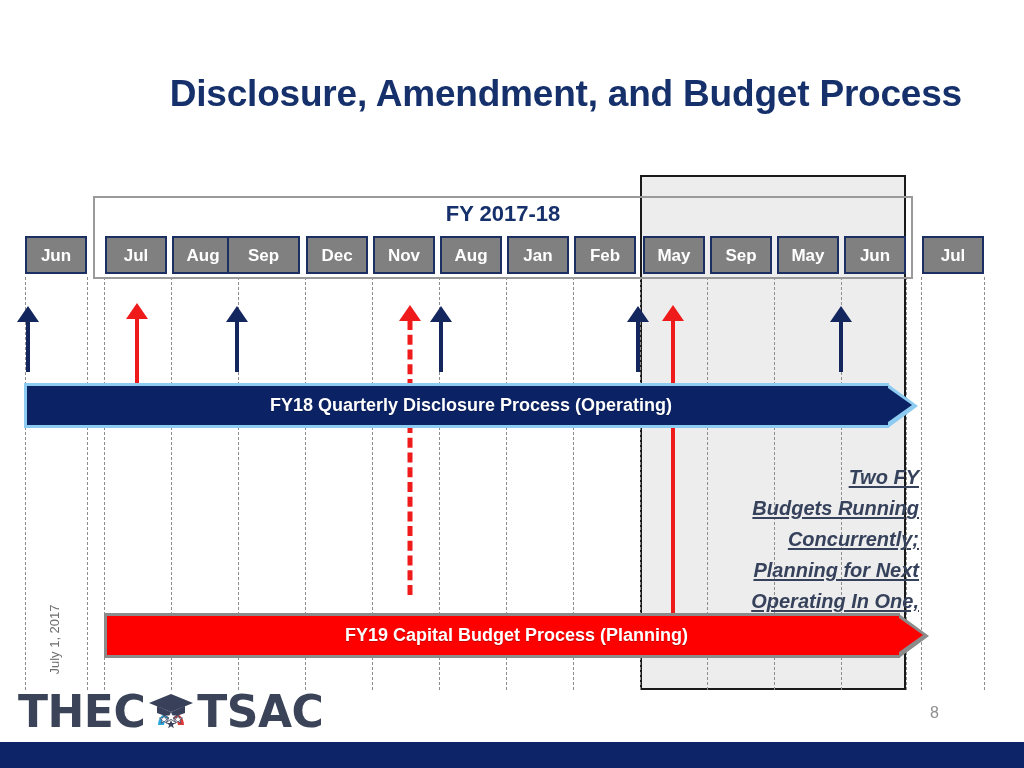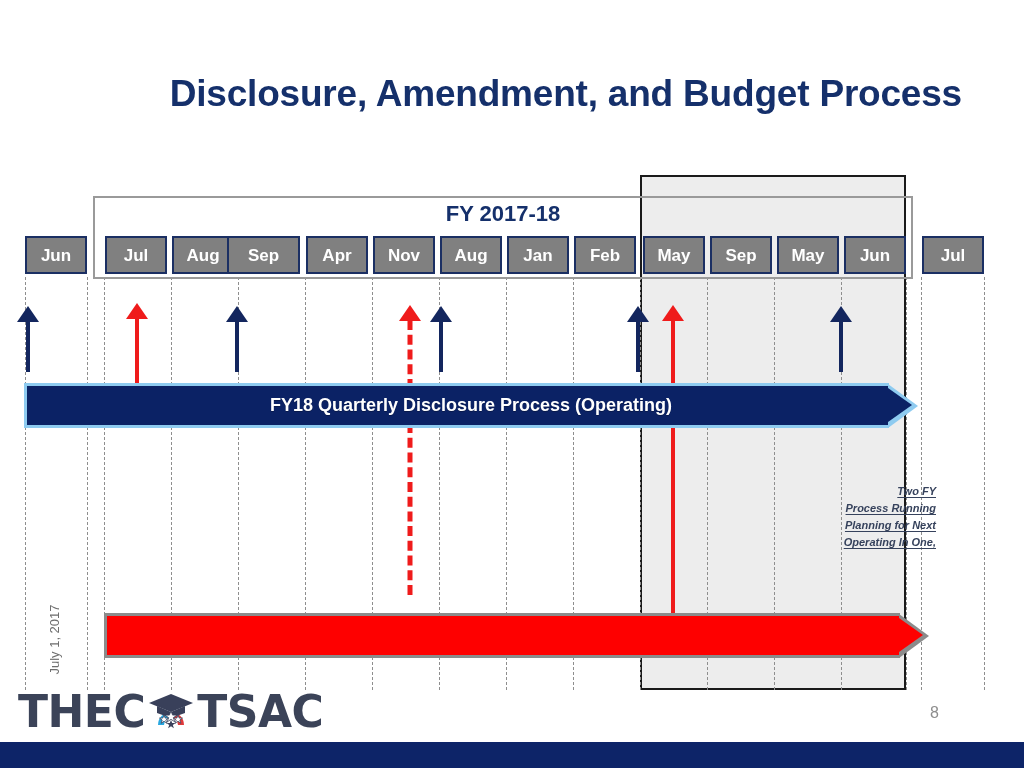--- a/index.html
+++ b/index.html
@@ -71,26 +71,25 @@
   }
 
   
   #bar-operating{left:24px;top:383px;width:894px;height:45px;}
 
   
   #bar-planning{left:104px;top:613px;width:825px;height:45px;}
 
   
   .fy-note{
-    position:absolute;left:741px;top:462px;width:195px;
-    text-align:right;font-size:11px;font-weight:bold;font-style:italic;
+    position:absolute;left:724px;top:462px;width:195px;
+    text-align:right;font-size:20px;font-weight:bold;font-style:italic;
     color:#36425c;line-height:1.55;
     text-decoration:underline;
     text-underline-offset:2px;
-    margin-top:21px;
   }
 
   
   .vdate{
     position:absolute;left:-6px;top:632px;width:120px;
     font-size:13px;color:#6e6e6e;
     transform:rotate(-90deg);transform-origin:50% 50%;
     text-align:center;white-space:nowrap;
   }
 
@@ -150,21 +149,21 @@
       <div class="month" style="left: 105px; width: 62px;">
         <span>Jul</span>
       </div>
       <div class="month" style="left: 172px; width: 62px;">
         <span>Aug</span>
       </div>
       <div class="month" style="left: 227px; width: 73px; text-align: right;">
         <span>Sep</span>
       </div>
       <div class="month" style="left: 306px; width: 62px;">
-        <span>Apr</span>
+        <span>Dec</span>
       </div>
       <div class="month" style="left: 373px; width: 62px; text-align: center;">
         <span>Nov</span>
       </div>
       <div class="month" style="left: 440px; width: 62px;">
         <span>Aug</span>
       </div>
       <div class="month" style="left: 507px; width: 62px;">
         <span>Jan</span>
       </div>
@@ -227,25 +226,27 @@
     <div class="body" style="flex:1 1 auto;background:#0b2265;border:3px solid #8ecbf0;border-right:none;"></div>
     <div class="tip" style="border-width:22.5px 0 22.5px 30px;border-color:transparent transparent transparent #8ecbf0;margin-left:-1px;"></div>
     <div class="tip" style="position:absolute;right:6px;top:5px;border-width:17.5px 0 17.5px 24px;border-color:transparent transparent transparent #0b2265;"></div>
     <div class="label">FY18 Quarterly Disclosure Process (Operating)</div>
   </div>
 
   <div class="hbar" id="bar-planning">
     <div class="body" style="flex:1 1 auto;background:#fe0000;border:3px solid #8b8b8b;border-right:none;"></div>
     <div class="tip" style="border-width:22.5px 0 22.5px 30px;border-color:transparent transparent transparent #8b8b8b;margin-left:-1px;"></div>
     <div class="tip" style="position:absolute;right:6px;top:5px;border-width:17.5px 0 17.5px 24px;border-color:transparent transparent transparent #fe0000;"></div>
+    <div class="label">FY19 Capital Budget Process (Planning)</div>
   </div>
 
   <div class="fy-note" id="fy-note">
       <div>Two FY</div>
-      <div>Process Running</div>
+      <div>Budgets Running</div>
+      <div>Concurrently;</div>
       <div>Planning for Next</div>
       <div>Operating In One,</div>
     </div>
 
   <div class="vdate">July 1, 2017</div>
 
   <div class="footer-bar"></div>
 
   <div class="logo">
     <span class="word">THEC</span>

